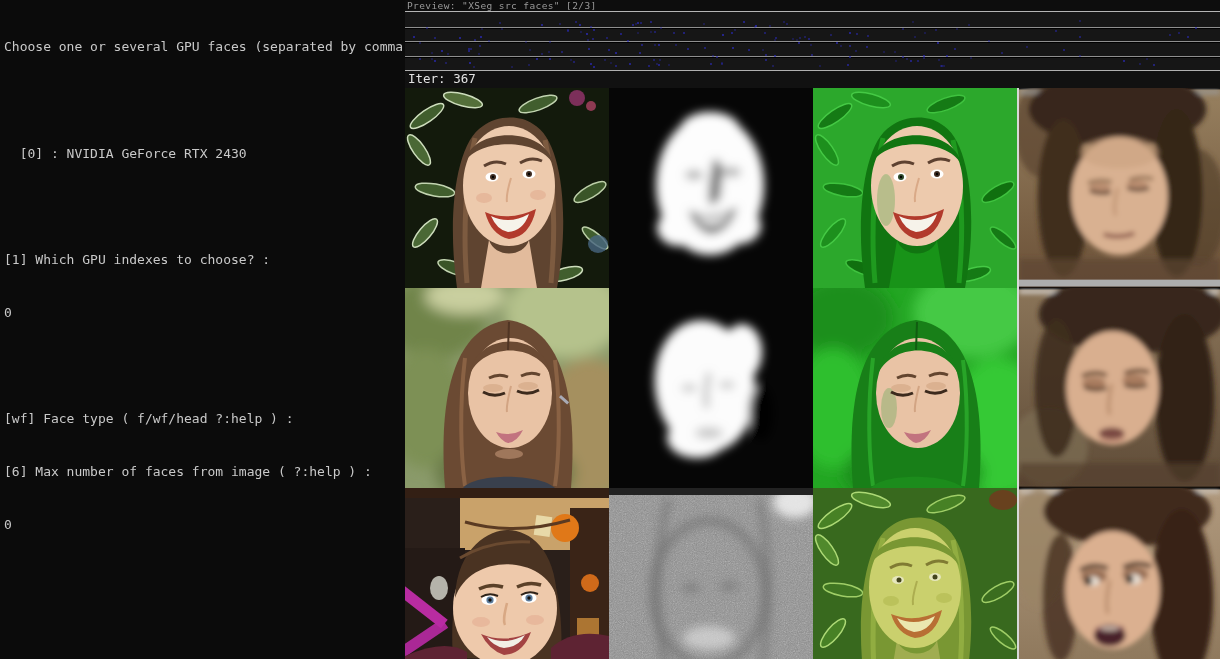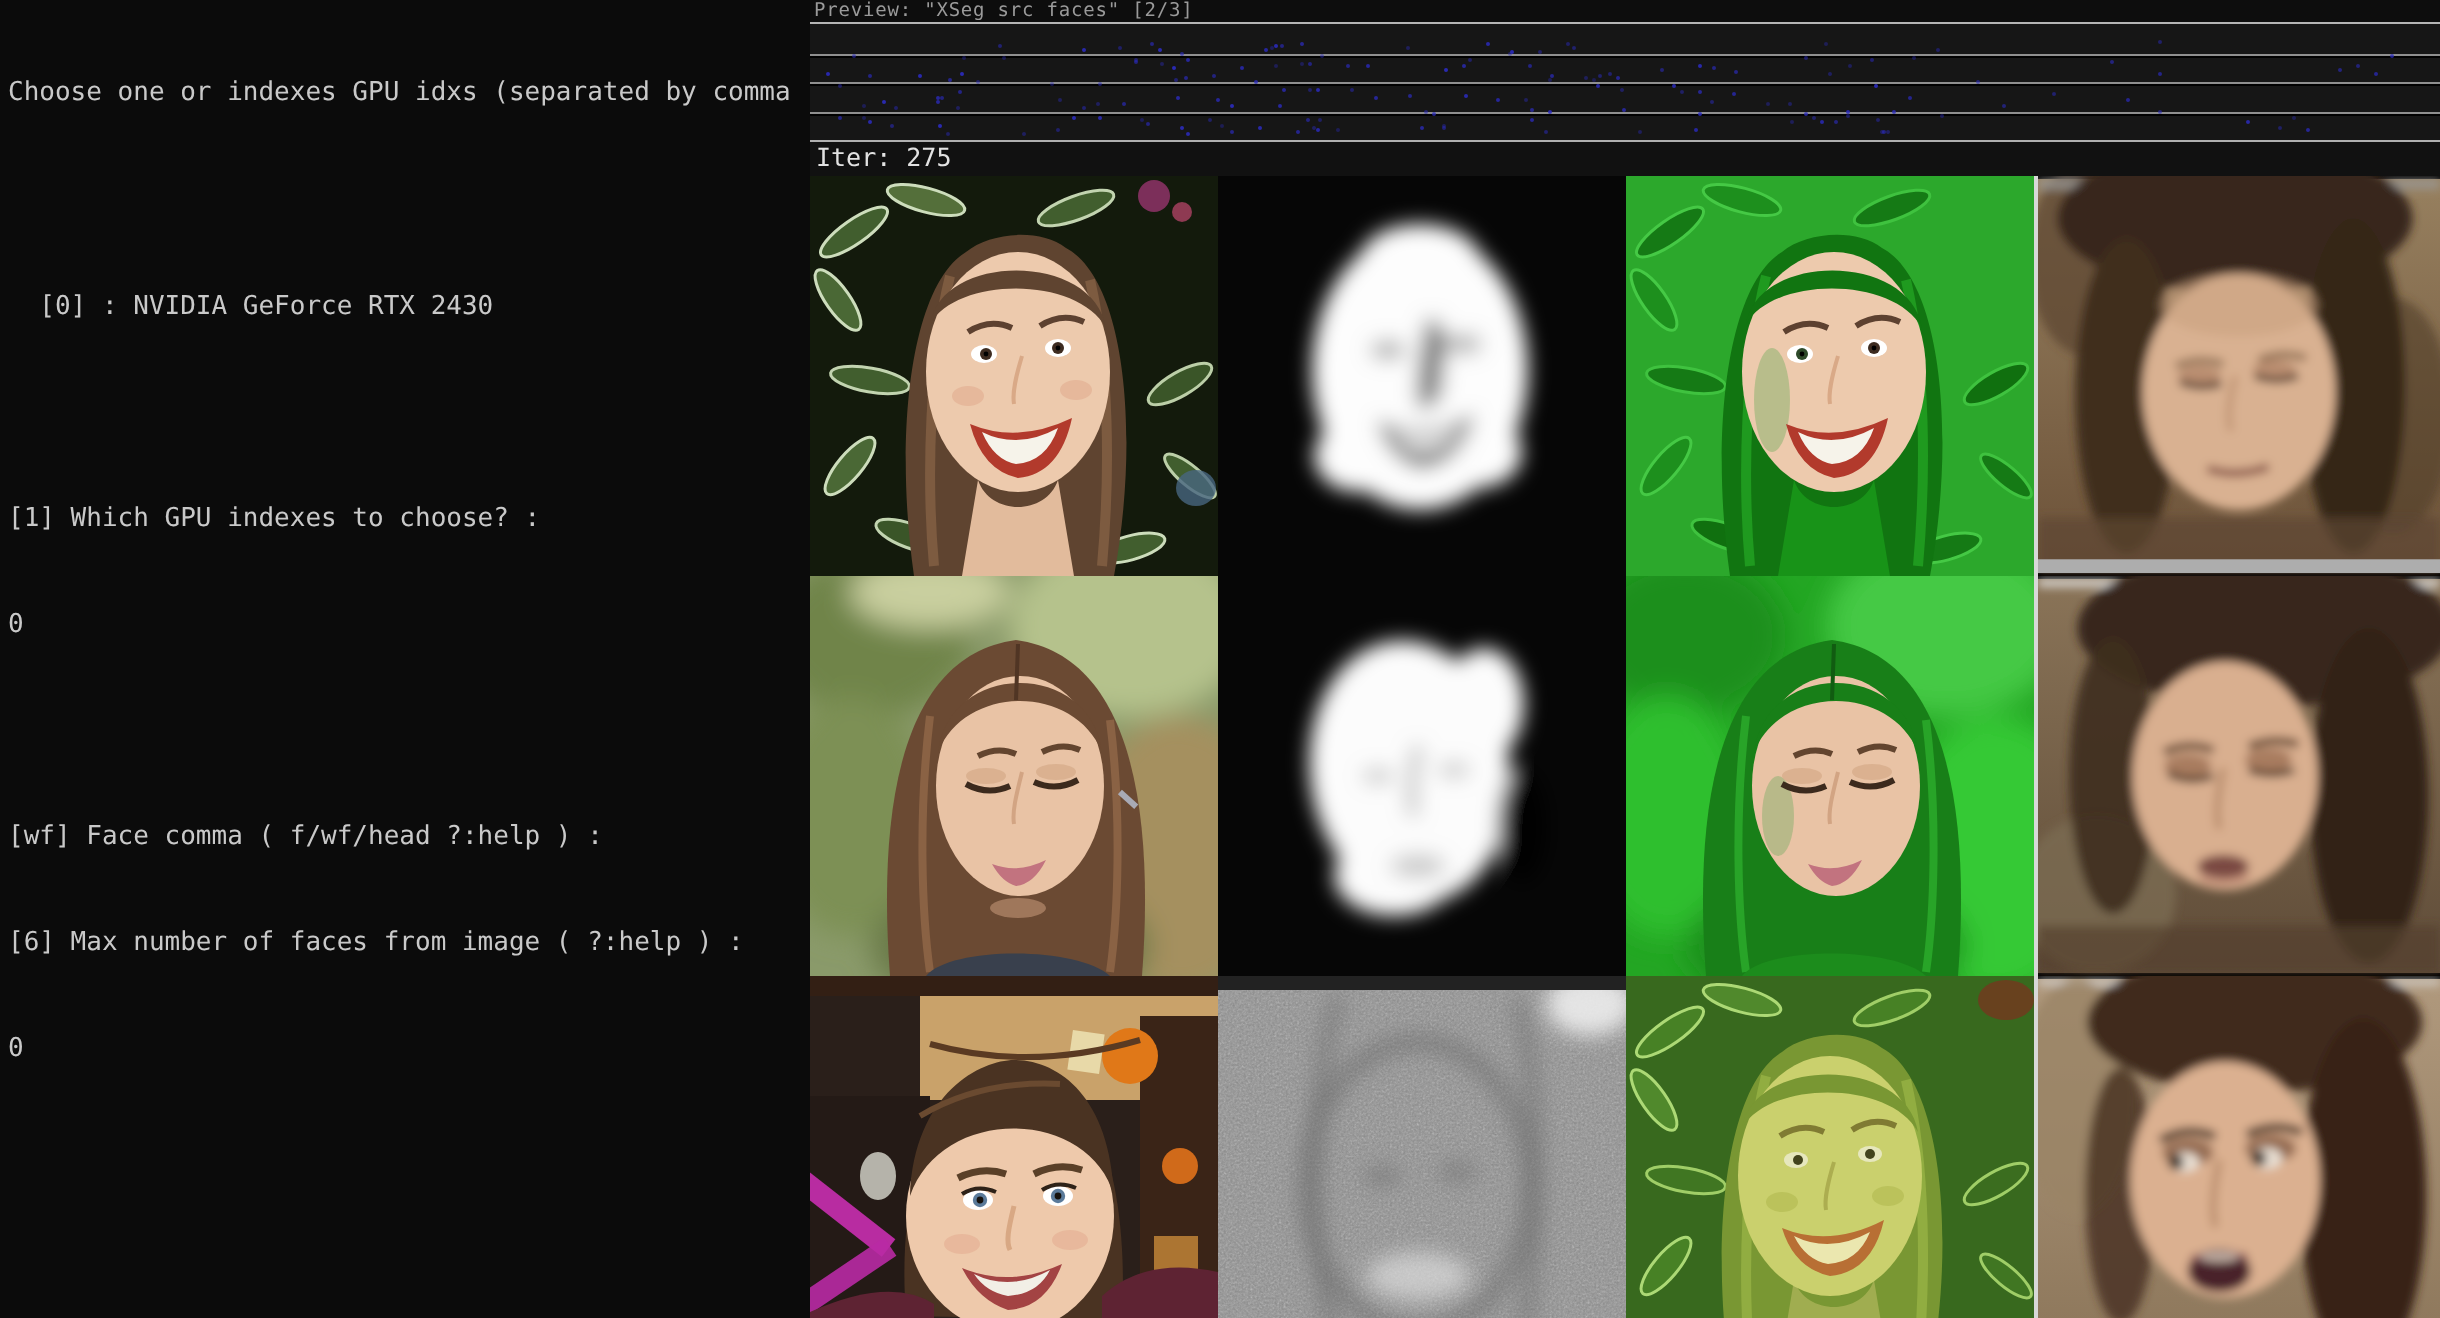--- a/index.html
+++ b/index.html
@@ -32,28 +32,28 @@
     display:grid;grid-template-columns:204px 204px 204px 203px;
     grid-auto-rows:200px;}
   .cell{position:relative;overflow:hidden;background:#000;}
   .cell svg{display:block;width:100%;height:100%;}
   .col4{border-left:2px solid #d8d8d8;box-sizing:border-box;}
 </style>
 </head>
 <body>
 
 <div class="terminal">
-  <div class="tline">Choose one or indexes GPU idxs (separated by comma</div>
+  <div class="tline">Choose one or several GPU faces (separated by comma</div>
   <div class="tline"></div>
   <div class="tline">  [0] : NVIDIA GeForce RTX 2430</div>
   <div class="tline"></div>
   <div class="tline">[1] Which GPU indexes to choose? :</div>
   <div class="tline">0</div>
   <div class="tline"></div>
-  <div class="tline">[wf] Face comma ( f/wf/head ?:help ) :</div>
+  <div class="tline">[wf] Face type ( f/wf/head ?:help ) :</div>
   <div class="tline">[6] Max number of faces from image ( ?:help ) :</div>
   <div class="tline">0</div>
   
   
   
   
   
   
   
   
@@ -232,21 +232,21 @@
       <div class="speckle" style="left: 62.1797%; top: 16.2651%; opacity: 0.36; background: rgb(44, 44, 196);"></div>
       <div class="speckle" style="left: 22.7252%; top: 23.4447%; opacity: 0.61; background: rgb(44, 44, 196);"></div>
       <div class="speckle" style="left: 52.8408%; top: 51.2884%; opacity: 0.81; background: rgb(44, 44, 196);"></div>
       <div class="speckle" style="left: 34.0824%; top: 34.6023%; opacity: 0.76; background: rgb(44, 44, 196);"></div>
       <div class="speckle" style="left: 8.3236%; top: 92.5793%; opacity: 0.45; background: rgb(44, 44, 196);"></div>
       <div class="speckle" style="left: 7.9602%; top: 62.4252%; opacity: 0.6; background: rgb(44, 44, 196);"></div>
       <div class="speckle" style="left: 82.6823%; top: 40.6491%; opacity: 0.65; background: rgb(44, 44, 196);"></div>
       <div class="speckle" style="left: 66.015%; top: 91.7666%; opacity: 0.43; background: rgb(44, 44, 196);"></div>
     </div>
 
-  <div class="iterbar">Iter: 275</div>
+  <div class="iterbar">Iter: 367</div>
 
   <div class="grid">
 
     <div class="cell">
       <svg viewBox="0 0 204 200">
         <rect width="204" height="200" fill="#131a0c"></rect>
         <g>
           <ellipse cx="22" cy="28" rx="20" ry="6" transform="rotate(-35 22 28)" fill="#415e2e" stroke="#cdddbc" stroke-width="1.5"></ellipse>
           <ellipse cx="58" cy="12" rx="20" ry="6" transform="rotate(15 58 12)" fill="#546f3a" stroke="#cdddbc" stroke-width="1.5"></ellipse>
           <ellipse cx="133" cy="16" rx="20" ry="6" transform="rotate(-20 133 16)" fill="#415e2e" stroke="#c2d4b0" stroke-width="1.5"></ellipse>

